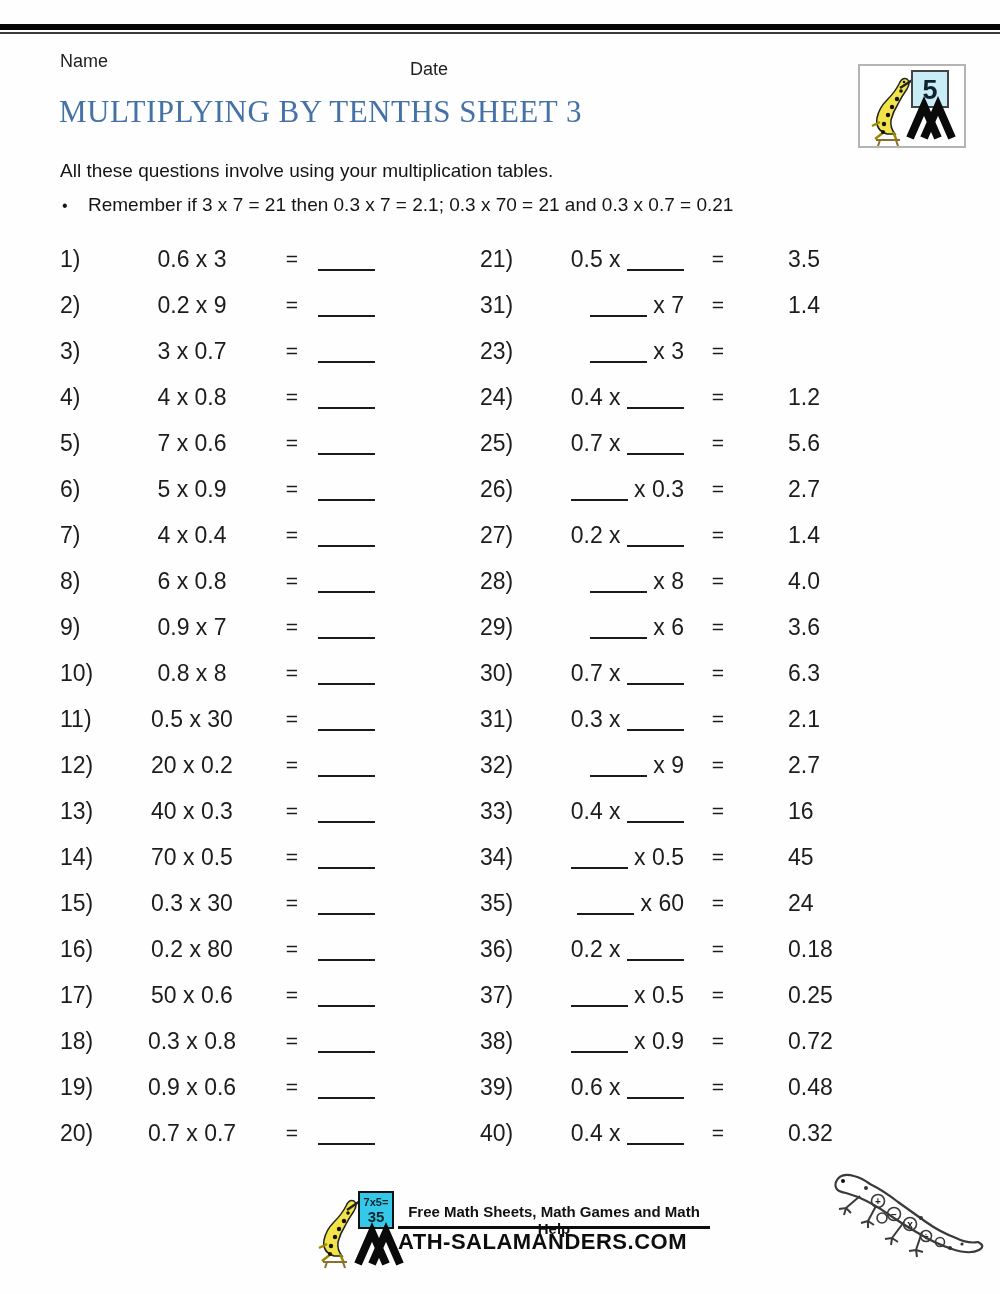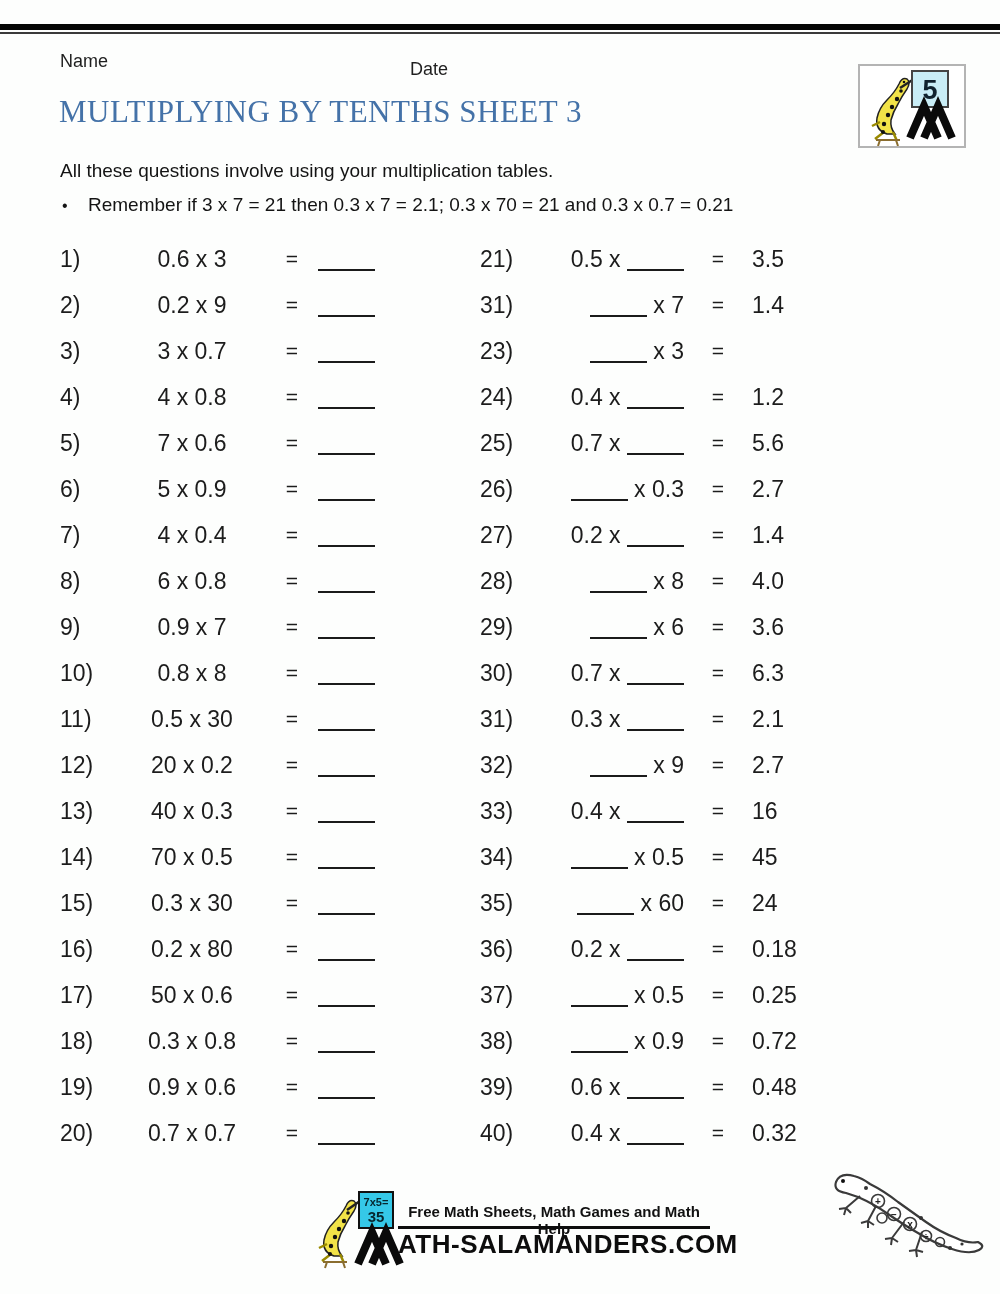--- a/index.html
+++ b/index.html
@@ -24,27 +24,27 @@
   .col-left{left:60px;width:420px;}
   .col-right{left:480px;width:480px;}
   .prob-row{display:flex;align-items:center;height:46px;font-size:23px;color:#1c1c1c;}
   .col-left .pnum{width:58px;}
   .col-left .pexpr{width:148px;text-align:center;white-space:pre;}
   .col-left .peq{width:52px;text-align:center;font-size:21px;}
   .col-left .pans{flex:1;text-align:left;}
   .col-right .pnum{width:54px;}
   .col-right .pexpr{width:150px;text-align:right;white-space:pre;}
   .col-right .peq{width:68px;text-align:center;font-size:21px;}
-  .col-right .pans{flex:1;text-align:left;}
+  .col-right .pans{flex:1;text-align:left;margin-left:36px;}
   .blank{display:inline-block;width:57px;height:6px;border-bottom:2.5px solid #1b1b1b;vertical-align:-4px;}
 
   .footer-logo-svg{position:absolute;left:296px;top:1190px;}
   .footer-tagline{position:absolute;left:398px;top:1203px;width:312px;text-align:center;font-size:15px;font-weight:bold;color:#111;}
   .footer-rule{position:absolute;left:398px;top:1226px;width:312px;height:3px;background:#0d0d0d;}
-  .footer-site{position:absolute;left:398px;top:1229px;width:330px;font-size:26px;font-weight:bold;letter-spacing:.5px;color:#0d0d0d;white-space:nowrap;}
+  .footer-site{position:absolute;left:398px;top:1229px;width:330px;font-size:22px;font-weight:bold;letter-spacing:.5px;color:#0d0d0d;white-space:nowrap;}
   .lizard-svg{position:absolute;left:826px;top:1158px;}
 </style>
 </head>
 <body>
 
 <div class="page">
 
   <div class="top-rule-thick"></div>
   <div class="top-rule-thin"></div>
 

